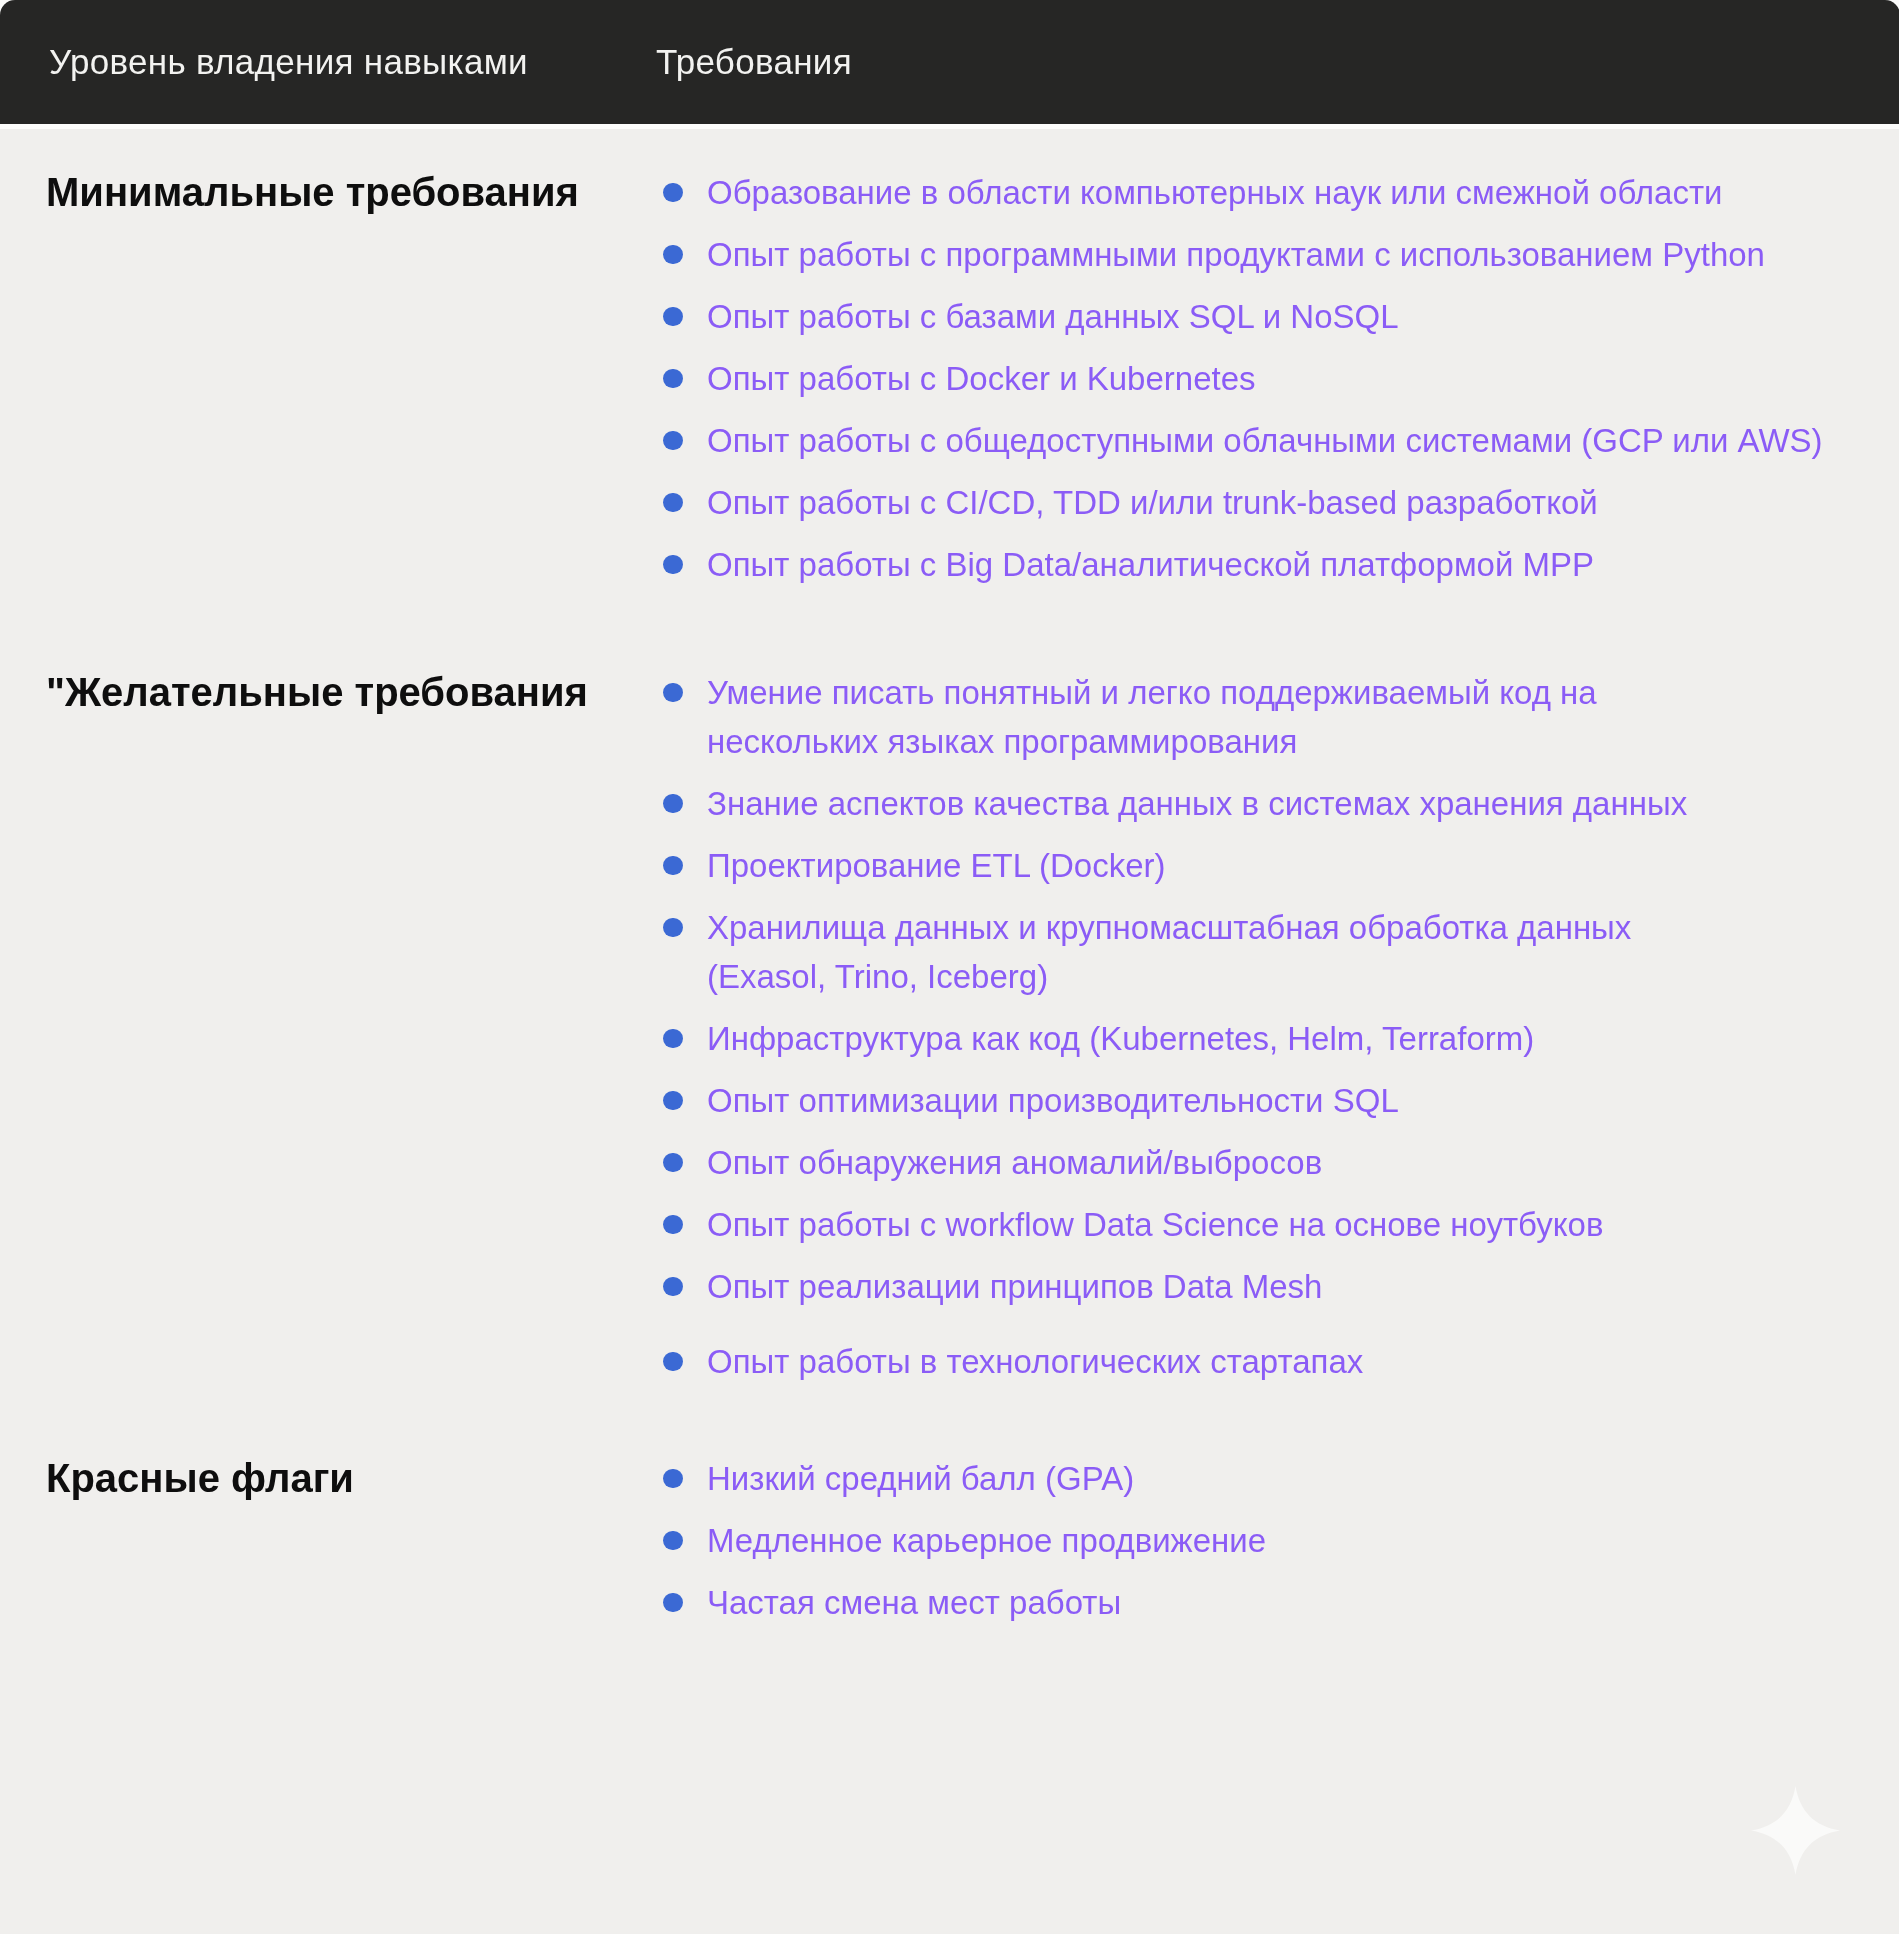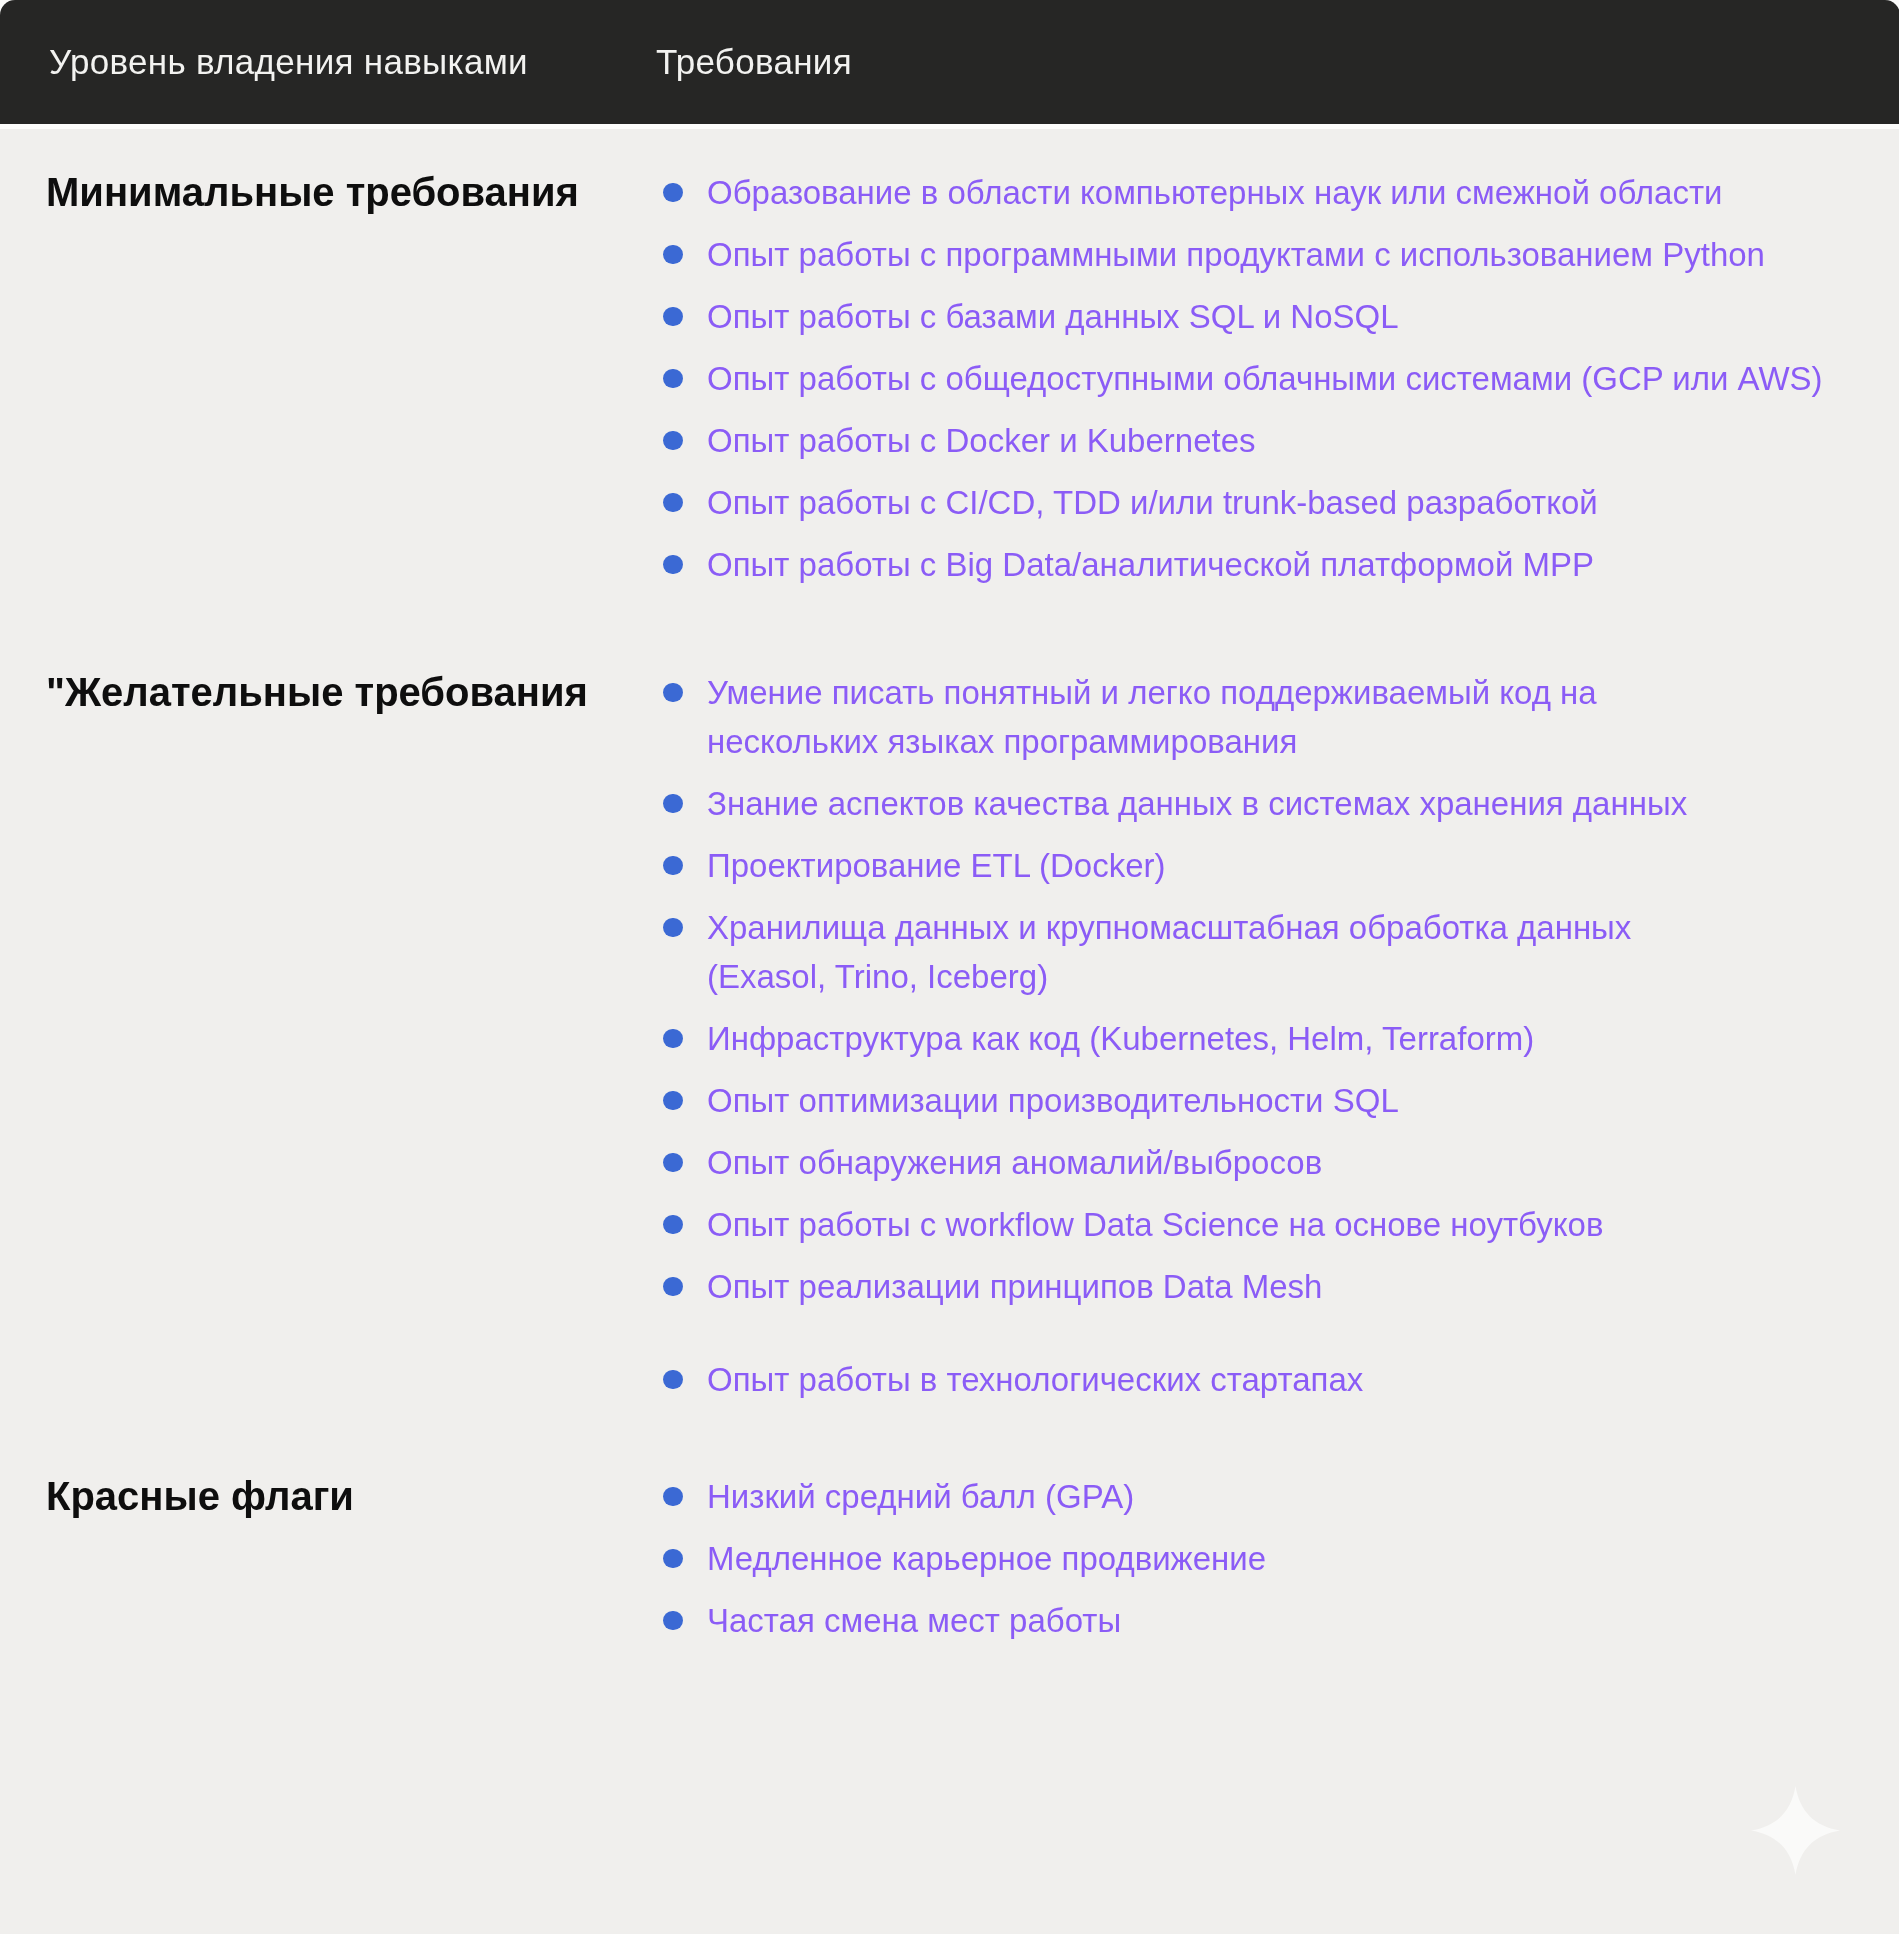--- a/index.html
+++ b/index.html
@@ -70,21 +70,21 @@
   }
   .req-item {
     position: relative;
     padding-left: 51px;
     font-size: 33px;
     line-height: 49px;
     white-space: pre-line;
     color: #8b5cf6;
   }
   .req-item + .req-item { margin-top: 13px; }
-  .req-item.gap { margin-top: 44px; }
+  .req-item.gap { margin-top: 26px; }
   .req-item::before {
     content: "";
     position: absolute;
     left: 7.4px;
     top: 15px;
     width: 19.5px;
     height: 19.5px;
     border-radius: 50%;
     background: var(--bullet-color, #3b69d4);
   }
@@ -110,22 +110,22 @@
 
   <div class="header-gap"></div>
 
   <div class="table-body">
       <div class="section-row">
         <div class="section-title">Минимальные требования</div>
         <ul class="req-list">
           <li class="req-item">Образование в области компьютерных наук или смежной области</li>
           <li class="req-item">Опыт работы с программными продуктами с использованием Python</li>
           <li class="req-item">Опыт работы с базами данных SQL и NoSQL</li>
+          <li class="req-item">Опыт работы с Docker и Kubernetes</li>
           <li class="req-item">Опыт работы с общедоступными облачными системами (GCP или AWS)</li>
-          <li class="req-item">Опыт работы с Docker и Kubernetes</li>
           <li class="req-item">Опыт работы с CI/CD, TDD и/или trunk-based разработкой</li>
           <li class="req-item">Опыт работы с Big Data/аналитической платформой MPP</li>
         </ul>
       </div>
       <div class="section-row">
         <div class="section-title">"Желательные требования</div>
         <ul class="req-list">
           <li class="req-item">Умение писать понятный и легко поддерживаемый код на
 нескольких языках программирования</li>
           <li class="req-item">Знание аспектов качества данных в системах хранения данных</li>

